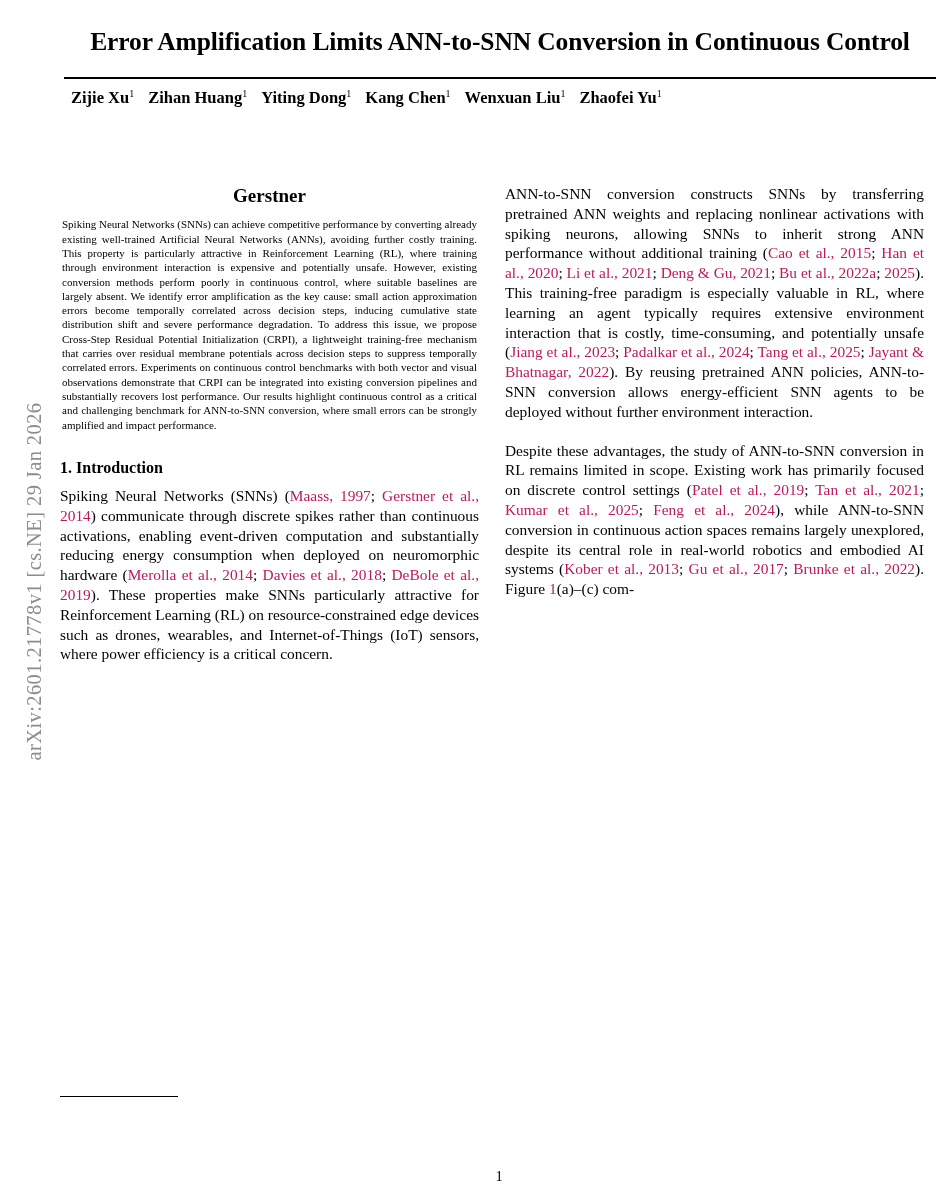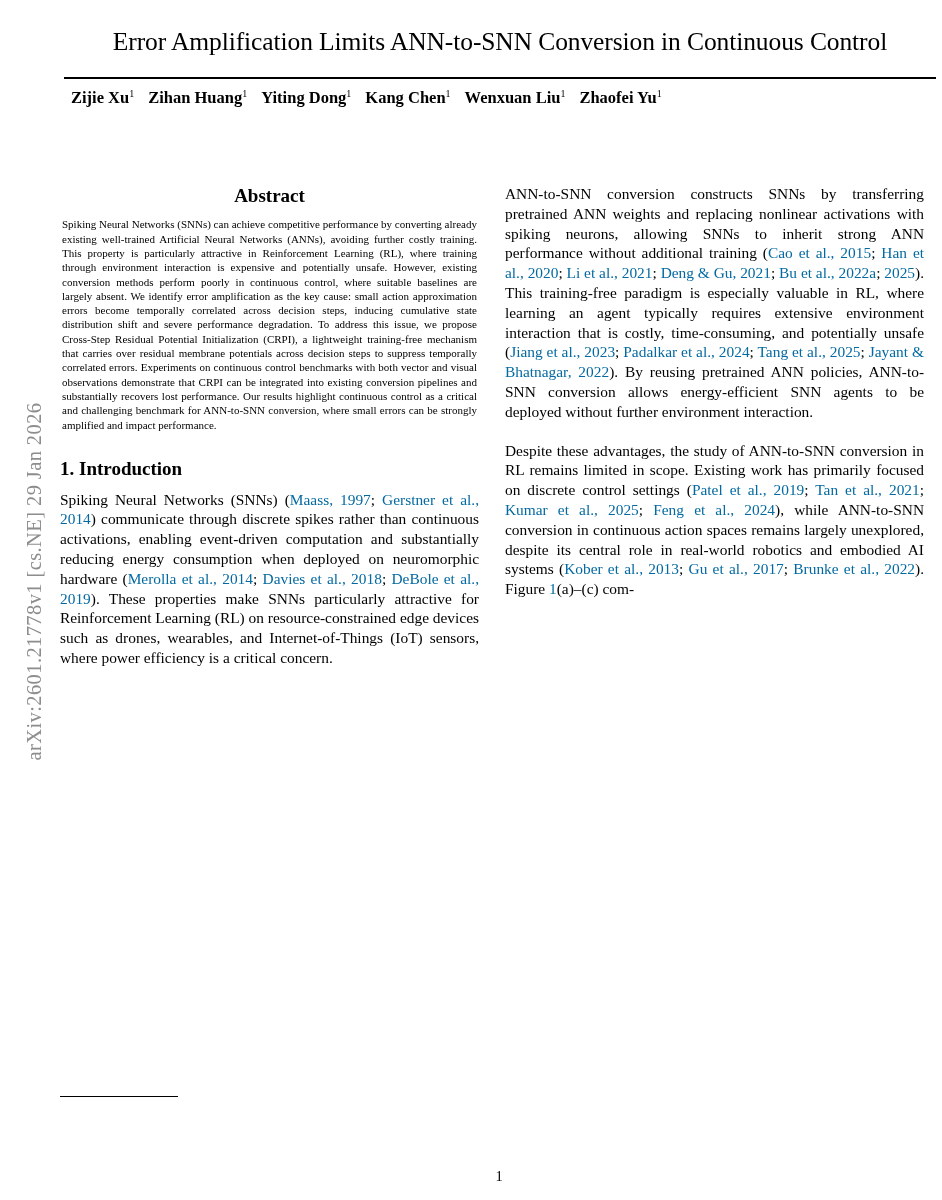--- a/index.html
+++ b/index.html
@@ -50,21 +50,21 @@
 
   
   #title-block {
     position: absolute;
     left: 8px;
     top: 26px;
     width: 872px;
   }
   #paper-title {
     font-size: 25.5px;
-    font-weight: normal;
+    font-weight: bold;
     text-align: center;
     letter-spacing: -0.1px;
     line-height: 1.22;
   }
   #title-rule {
     margin: 20px auto 0 auto;
     width: 872px;
     border-top: 1.6px solid #000;
     border-bottom: 1.1px solid #000;
     height: 2.2px;
@@ -87,21 +87,21 @@
     font-size: 15.4px;
     line-height: 1.285;
     text-align: justify;
     text-justify: inter-word;
     hyphens: manual;
   }
   #col-left  { left: 4px;  }
   #col-right { left: 449px; }
 
   h2.section-title {
-    font-size: 19px;
+    font-size: 16px;
     font-weight: bold;
     margin: 0 0 9px 0;
     line-height: 1.2;
   }
   .abstract-head {
     text-align: center;
     font-size: 19px;
     font-weight: bold;
     margin: 0 0 9px 0;
   }
@@ -110,21 +110,21 @@
     line-height: 1.30;
     text-align: justify;
     margin: 0;
     padding: 0 2px;
   }
   p.para {
     margin: 0 0 10px 0;
     text-indent: 0;
   }
   p.para + p.para { margin-top: 19px; }
-  .cite { color: #0369a1; }
+  .cite { color: #be185d; }
 
   
   #footnote-wrap {
     position: absolute;
     left: 4px;
     top: 1096px;
     width: 419px;
   }
   #footnote-rule {
     width: 118px;
@@ -162,21 +162,21 @@
 
 <div id="page">
 
   <div id="title-block">
     <div id="paper-title">Error Amplification Limits ANN-to-SNN Conversion in Continuous Control</div>
     <div id="title-rule"></div>
     <div id="authors"><span class="author">Zijie Xu<span class="aff">1</span></span><span class="author">Zihan Huang<span class="aff">1</span></span><span class="author">Yiting Dong<span class="aff">1</span></span><span class="author">Kang Chen<span class="aff">1</span></span><span class="author">Wenxuan Liu<span class="aff">1</span></span><span class="author">Zhaofei Yu<span class="aff">1</span></span></div>
   </div>
 
   <div class="col" id="col-left">
-    <div class="abstract-head">Abstract</div>
+    <div class="abstract-head">Gerstner</div>
     <p class="abstract-body">Spiking Neural Networks (SNNs) can achieve competitive performance by converting already existing well-trained Artificial Neural Networks (ANNs), avoiding further costly training. This property is particularly attractive in Reinforcement Learning (RL), where training through environment interaction is expensive and potentially unsafe. However, existing conversion methods perform poorly in continuous control, where suitable baselines are largely absent. We identify error amplification as the key cause: small action approximation errors become temporally correlated across decision steps, inducing cumulative state distribution shift and severe performance degradation. To address this issue, we propose Cross-Step Residual Potential Initialization (CRPI), a lightweight training-free mechanism that carries over residual membrane potentials across decision steps to suppress temporally correlated errors. Experiments on continuous control benchmarks with both vector and visual observations demonstrate that CRPI can be integrated into existing conversion pipelines and substantially recovers lost performance. Our results highlight continuous control as a critical and challenging benchmark for ANN-to-SNN conversion, where small errors can be strongly amplified and impact performance.</p>
     <h2 class="section-title" style="margin-top:26px;">1. Introduction</h2>
     <p class="para" id="intro-p1"><span>Spiking Neural Networks (SNNs) (</span><span class="cite">Maass, 1997</span><span>; </span><span class="cite">Gerstner et al., 2014</span><span>) communicate through discrete spikes rather than continuous activations, enabling event-driven computation and substantially reducing energy consumption when deployed on neuromorphic hardware (</span><span class="cite">Merolla et al., 2014</span><span>; </span><span class="cite">Davies et al., 2018</span><span>; </span><span class="cite">DeBole et al., 2019</span><span>). These properties make SNNs particularly attractive for Reinforcement Learning (RL) on resource-constrained edge devices such as drones, wearables, and Internet-of-Things (IoT) sensors, where power efficiency is a critical concern.</span></p>
   </div>
 
   <div id="footnote-wrap">
     <div id="footnote-rule"></div>
   </div>
 
   <div id="page-number">1</div>

